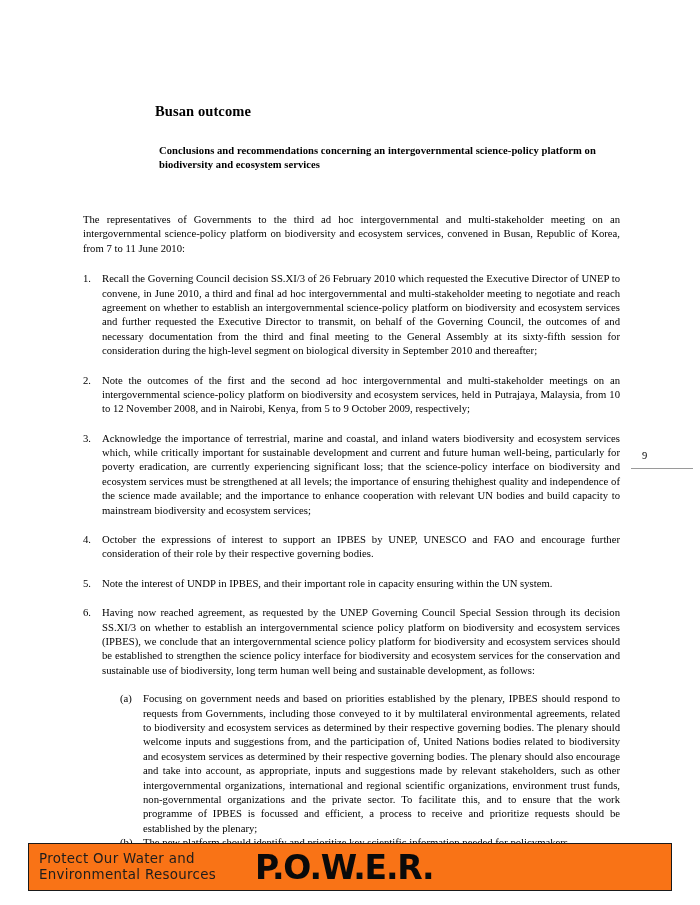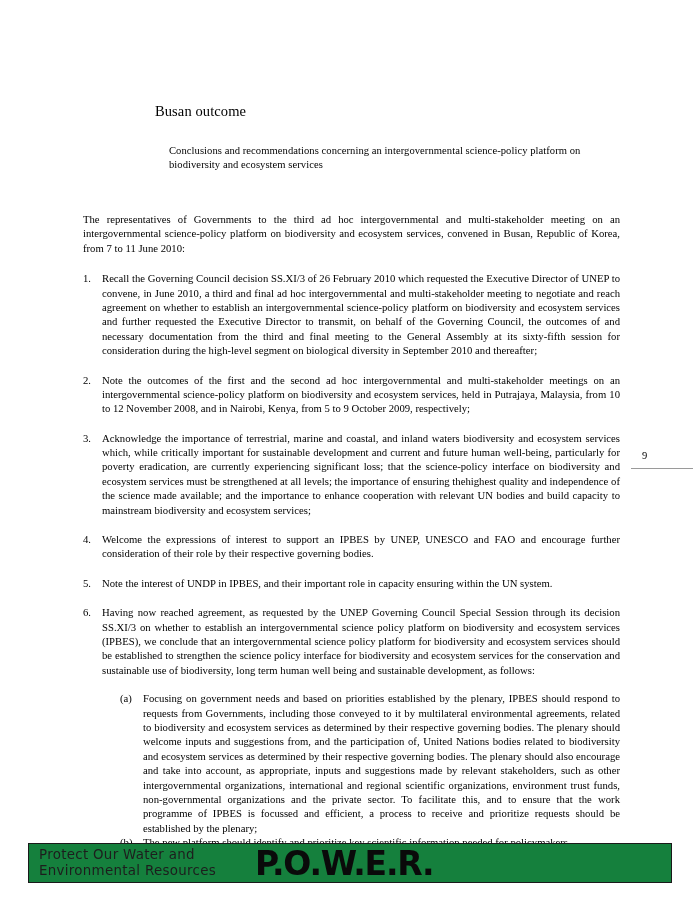--- a/index.html
+++ b/index.html
@@ -32,30 +32,30 @@
   }
   .h-annex {
     font-size: 14.5px;
     font-weight: bold;
     line-height: 1.1;
     margin: 0 0 22px 0;
     letter-spacing: 0.1px;
   }
   .h-busan {
     font-size: 14.5px;
-    font-weight: normal;
+    font-weight: bold;
     line-height: 1.1;
     margin: 0 0 24px 0;
     letter-spacing: 0.1px;
   }
   .h-sub {
     font-size: 10.6px;
-    font-weight: normal;
+    font-weight: bold;
     line-height: 1.32;
-    margin: 14px;
+    margin: 4px;
     letter-spacing: 0.05px;
   }
 
   
   .body-block {
     position: absolute;
     left: 83px;
     top: 212px;
     width: 537px;
   }
@@ -131,24 +131,24 @@
     background: #9a9a9a;
     width: 62px;
   }
 
   
   .footer-banner {
     position: absolute;
     left: 28px;
     top: 843px;
     width: 644px;
-    height: 40px;
+    height: 48px;
     border: 1.5px solid #1a1a1a;
     box-sizing: border-box;
-    background: #15803d;
+    background: #f97316;
     display: flex;
     align-items: center;
   }
   .footer-inner {
     position: relative;
     width: 100%;
     height: 100%;
   }
   .tagline {
     position: absolute;
@@ -213,21 +213,21 @@
         <span>Note the outcomes of the first and the second ad hoc intergovernmental and multi-stakeholder meetings on an intergovernmental science-policy platform on biodiversity and ecosystem services, held in Putrajaya, Malaysia, from 10 to 12 November 2008, and in Nairobi, Kenya, from 5 to 9 October 2009, respectively;</span>
       </li>
 
       <li class="numitem">
         <span class="marker">3.</span>
         <span>Acknowledge the importance of terrestrial, marine and coastal, and inland waters biodiversity and ecosystem services which, while critically important for sustainable development and current and future human well-being, particularly for poverty eradication, are currently experiencing significant loss; that the science-policy interface on biodiversity and ecosystem services must be strengthened at all levels; the importance of ensuring thehighest quality and independence of the science made available; and the importance to enhance cooperation with relevant UN bodies and build capacity to mainstream biodiversity and ecosystem services;</span>
       </li>
 
       <li class="numitem">
         <span class="marker">4.</span>
-        <span>Welcome the expressions of interest to support an IPBES by UNEP, UNESCO and FAO and encourage further consideration of their role by their respective governing bodies.</span>
+        <span>October the expressions of interest to support an IPBES by UNEP, UNESCO and FAO and encourage further consideration of their role by their respective governing bodies.</span>
       </li>
 
       <li class="numitem">
         <span class="marker">5.</span>
         <span>Note the interest of UNDP in IPBES, and their important role in capacity ensuring within the UN system.</span>
       </li>
 
       <li class="numitem">
         <span class="marker">6.</span>
         <span>Having now reached agreement, as requested by the UNEP Governing Council Special Session through its decision SS.XI/3 on whether to establish an intergovernmental science policy platform on biodiversity and ecosystem services (IPBES), we conclude that an intergovernmental science policy platform for biodiversity and ecosystem services should be established to strengthen the science policy interface for biodiversity and ecosystem services for the conservation and sustainable use of biodiversity, long term human well being and sustainable development, as follows:</span>

